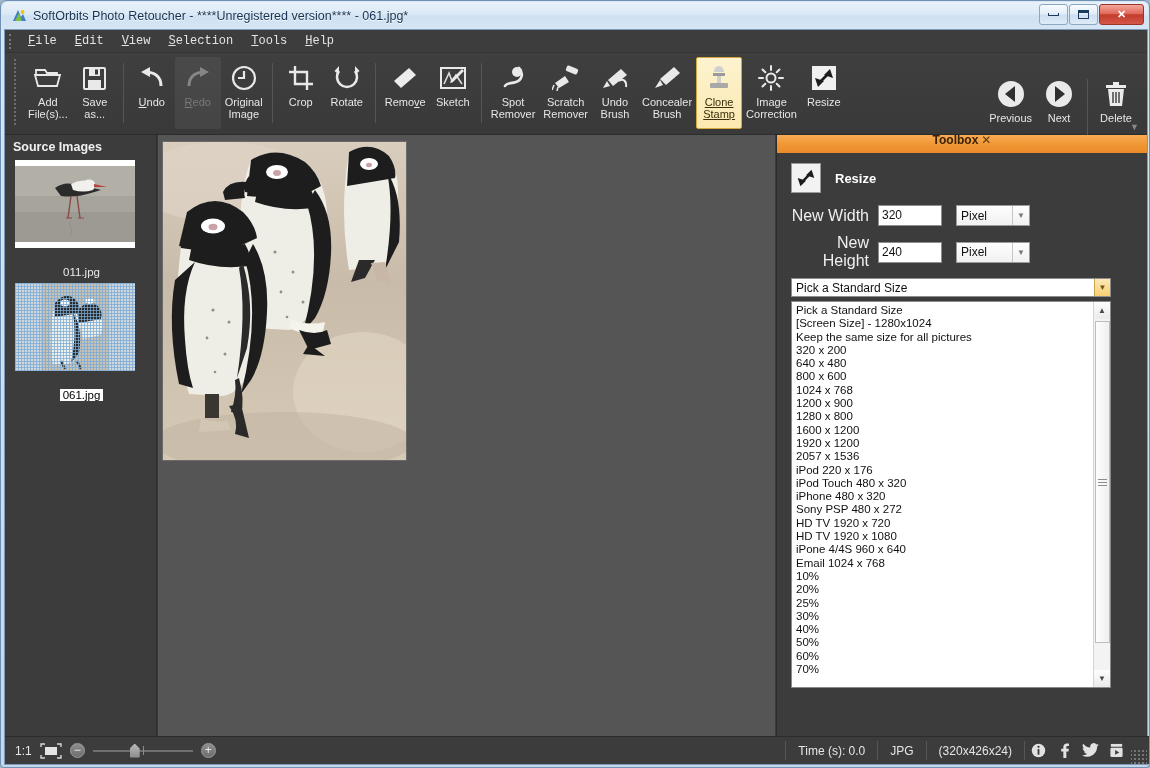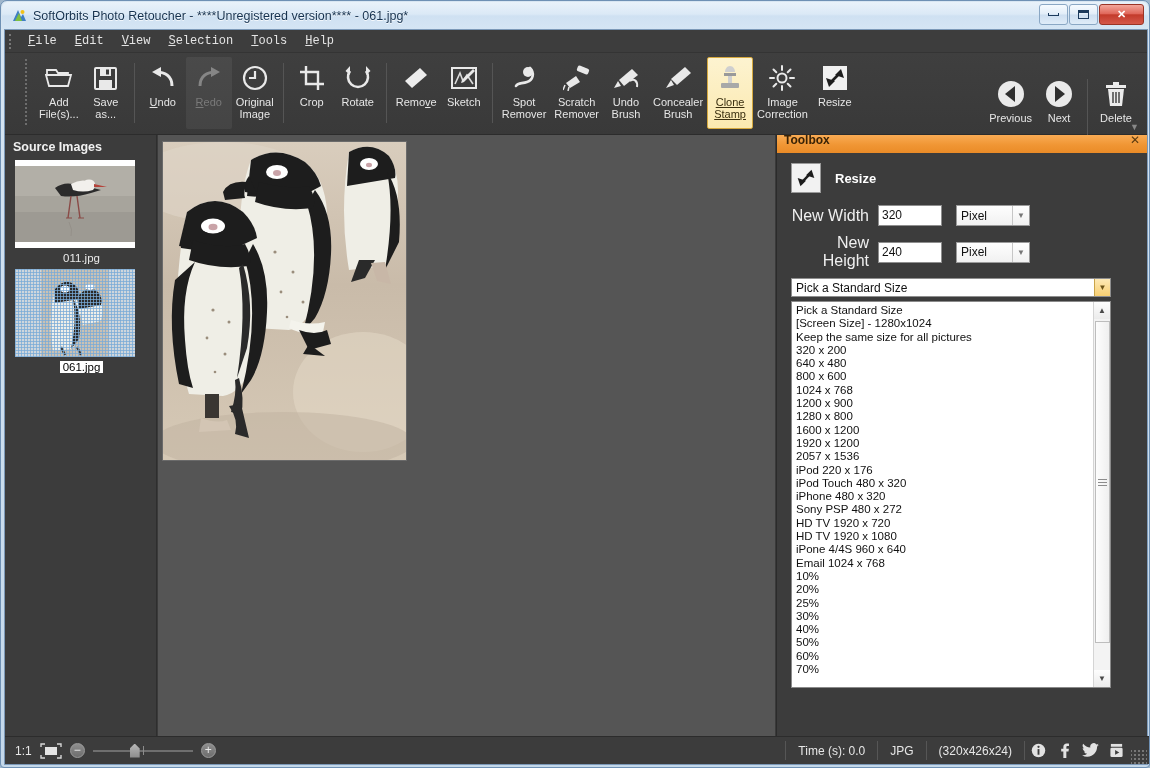--- a/index.html
+++ b/index.html
@@ -77,21 +77,21 @@
     font-size: 12px; color: #e4e4e4; padding: 2px 9px; cursor: default;
   }
   .menu-item u { text-decoration: underline; }
 
   
   #toolbar {
     height: 82px;
     background: linear-gradient(to bottom,#3f3f3f 0%, #393939 100%);
     display: flex; align-items: flex-start;
     border-bottom: 1px solid #2c2c2c;
-    padding-left: 20px; position: relative;
+    padding-left: 9px; position: relative;
   }
   #tb-grip { width:3px; height:66px; border-left:2px dotted #6d6d6d; margin-top:6px; margin-right:7px; }
   .tb-btn {
     min-width: 46px; height: 72px; margin-top: 4px;
     display: flex; flex-direction: column; align-items: center;
     padding: 5px 3px 0 3px; cursor: default;
     border: 1px solid transparent; border-radius: 2px;
   }
   .tb-btn.active {
     background: linear-gradient(to bottom,#fdf3d0,#fbe9b0);
@@ -122,21 +122,21 @@
     font-size: 12.5px; font-weight: bold; color: #f0f0f0;
     padding: 5px 0 4px 8px;
   }
   .thumb-wrap { margin: 2px 8px 0 10px; }
   .thumb-box {
     width: 120px; height: 88px; position: relative; overflow:hidden;
     background: #1b1b1b;
   }
   .thumb-caption {
     text-align: center; font-size: 11.5px; color: #e9e9e9;
-    margin-top: 4px; height: 15px;
+    margin-top: 18px; height: 15px;
   }
   .thumb-caption span { padding: 0 3px; }
   .thumb-caption.selected span { background: #fff; color: #000; }
   .sel-overlay {
     position: absolute; inset: 0;
     background-image:
       repeating-linear-gradient(0deg, rgba(120,170,215,.75) 0 1px, transparent 1px 3px),
       repeating-linear-gradient(90deg, rgba(120,170,215,.75) 0 1px, transparent 1px 3px);
     pointer-events: none;
   }
@@ -152,21 +152,21 @@
   }
 
   
   #toolbox {
     position: absolute; right: 0; top: 0; width: 371px; height: 604px;
     background: #3c3c3c; border-left: 1px solid #2b2b2b;
   }
   #toolbox-header {
     height: 18px;
     background: linear-gradient(to bottom,#f9ab54 0%,#f09634 55%,#ea8b27 100%);
-    display:flex; align-items:center; justify-content: space-between;
+    display:flex; align-items:center; justify-content: center;
     padding: 0 4px 8px 7px;
   }
   #toolbox-header-title {
     font-size: 12px; font-weight: bold; color: #3a2306;
   }
   #toolbox-close { font-size: 12px; color: #5a3a10; cursor: default; padding: 0 3px; }
   #toolbox-body { padding: 10px 12px 0 14px; }
   #tool-head { display: flex; align-items: center; gap: 14px; margin-bottom: 12px; }
   #tool-head-icon {
     width: 30px; height: 30px; background: #f2f2f2;

